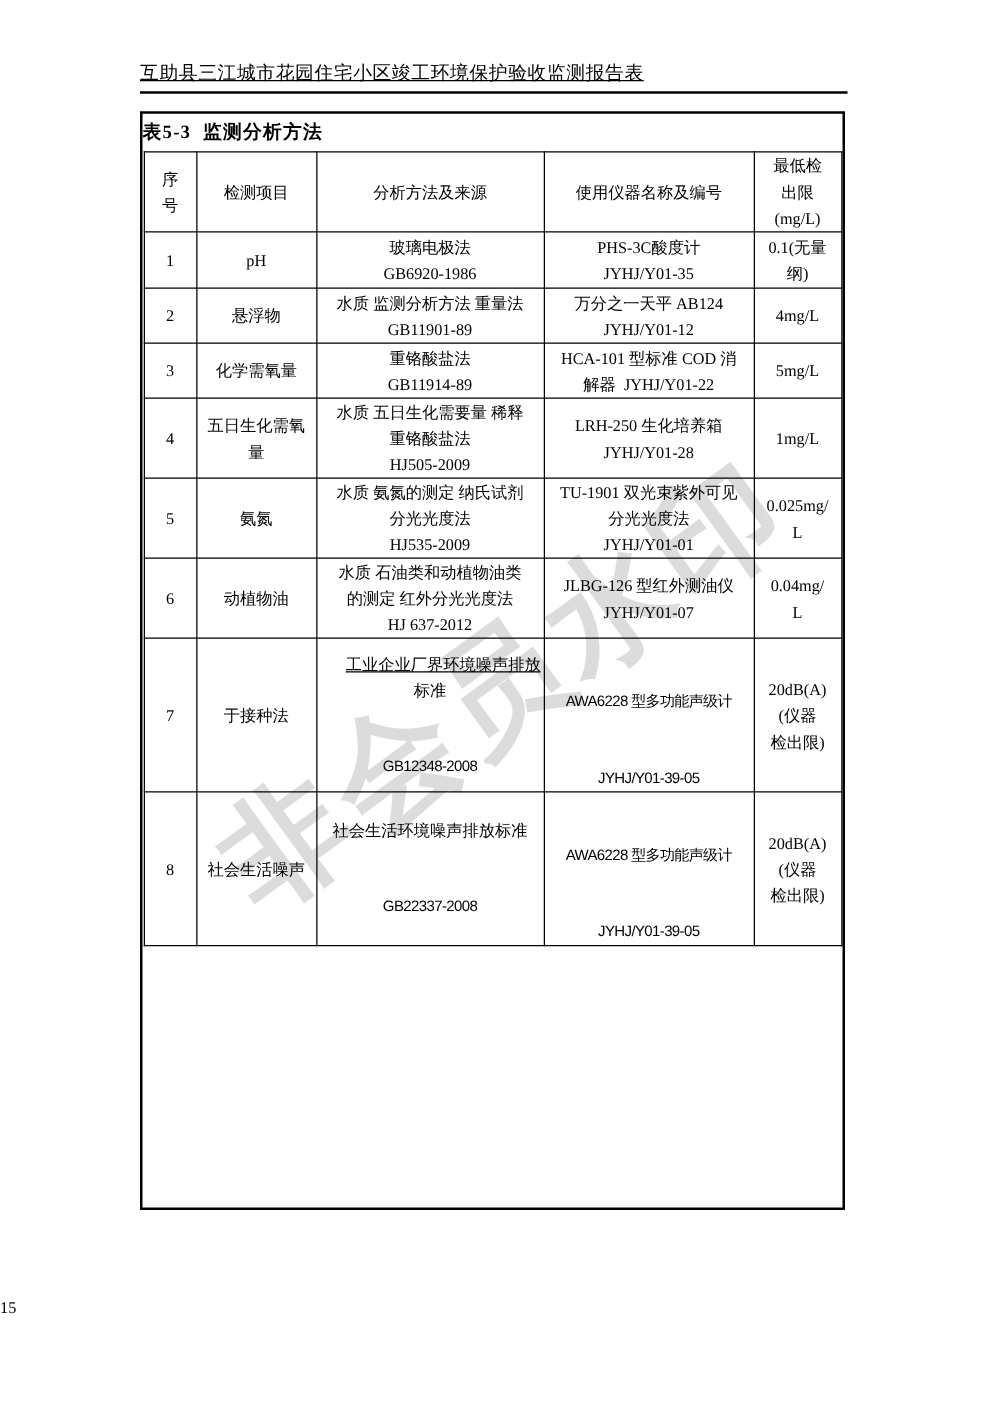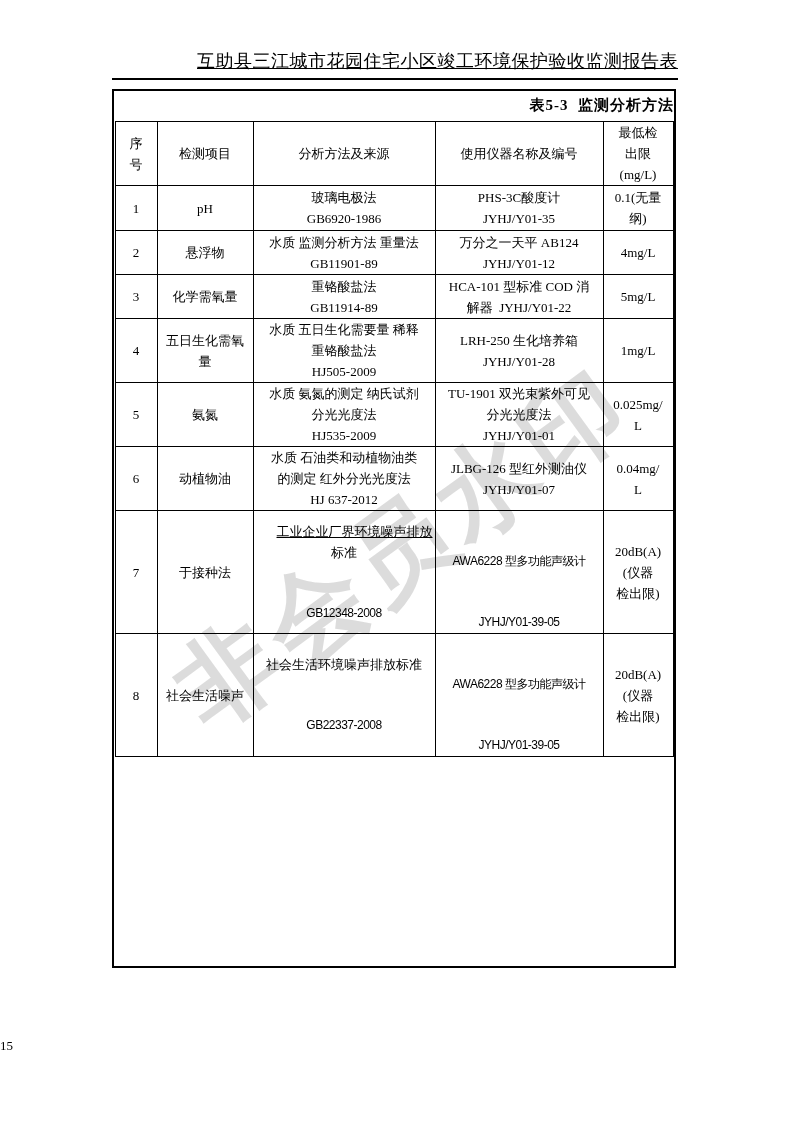--- a/index.html
+++ b/index.html
@@ -9,30 +9,30 @@
   }
   .watermark{
     position:absolute;left:404px;top:549px;z-index:0;
     transform:translate(-50%,-50%) rotate(-36deg);
     font-family:"DejaVu Sans", sans-serif;font-weight:bold;
     font-size:100px;letter-spacing:6px;white-space:nowrap;
     color:#d7d7d7;opacity:.85;user-select:none;
   }
   .doc-header{
     position:absolute;left:112px;top:49px;width:566px;z-index:1;
-    text-align:right;border-bottom:2px solid #000;padding-bottom:5px;
-    font-size:18px;
+    text-align:left;border-bottom:2px solid #000;padding-bottom:5px;
+    font-size:15px;
   }
   .doc-header .t{text-decoration:underline;letter-spacing:.5px;}
   .outer-box{
     position:absolute;left:112px;top:89px;width:564px;height:879px;
     border:2.5px solid #000;z-index:1;box-sizing:border-box;
   }
   .tbl-title{
-    text-align:right;font-weight:bold;font-size:15px;
+    text-align:left;font-weight:bold;font-size:15px;
     margin:5px 0 6px 0;white-space:pre;letter-spacing:1px;
   }
   table{
     border-collapse:collapse;table-layout:fixed;width:558px;margin:0 auto;
     background:transparent;
   }
   th,td{
     border:1.5px solid #000;text-align:center;vertical-align:middle;
     padding:0 2px;font-size:13px;font-weight:normal;overflow:hidden;
   }

